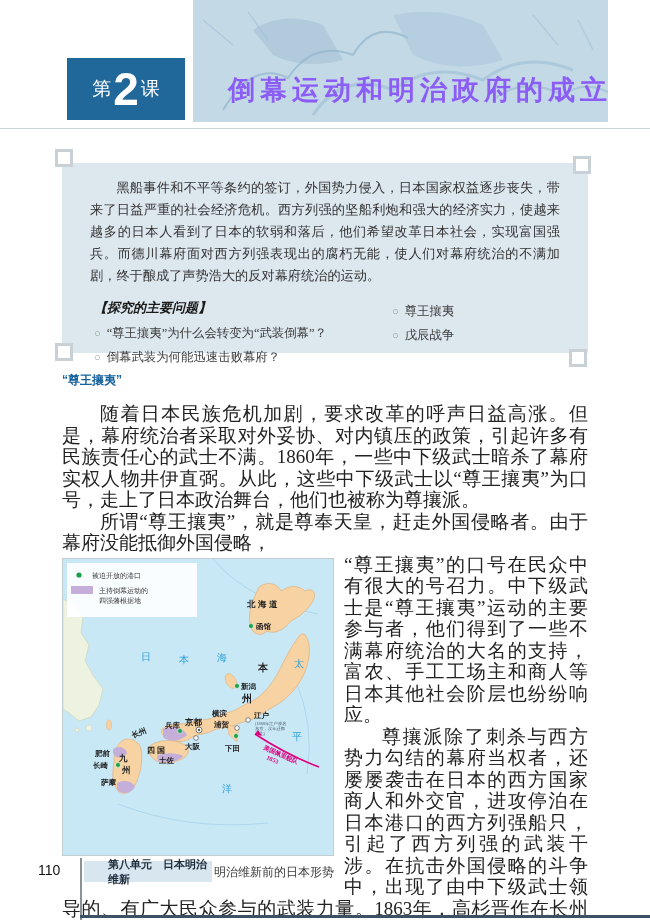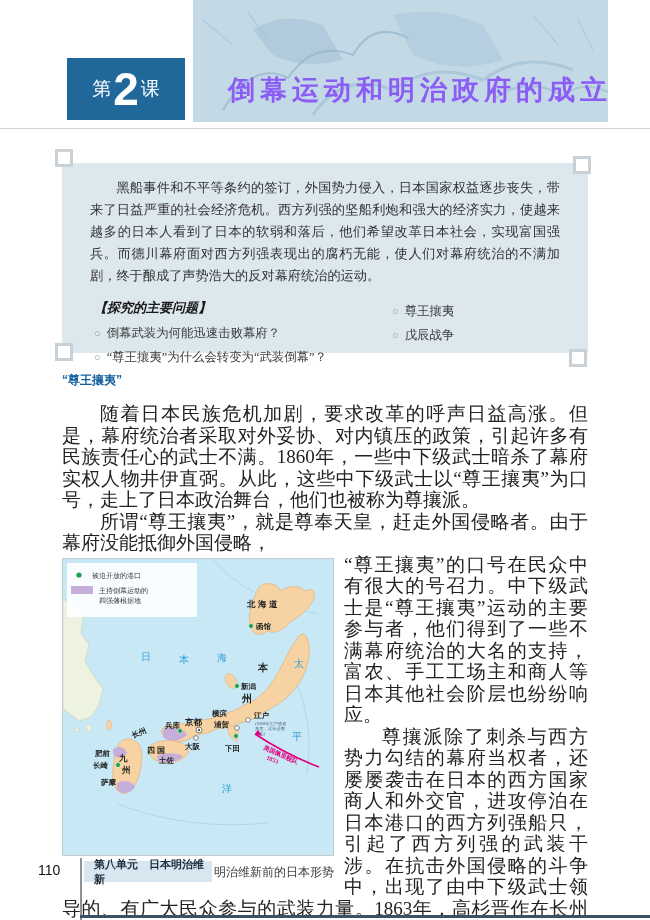--- a/index.html
+++ b/index.html
@@ -41,21 +41,21 @@
 
   
   .map-fig{float:left;width:272px;margin:4px 10px 0 0;}
   .map-fig svg.map{display:block;border:1px solid #c2cdd2;background:#c9e8f6;}
   .map-caption{text-align:right;font-size:12px;color:#3a3a3a;margin-top:8px;}
 
   
   .page-num{position:absolute;left:38px;top:862px;font-size:14px;color:#111;}
   .foot-vline{position:absolute;left:80px;top:858px;width:2px;height:62px;background:#8d9297;}
   .unit-strip{position:absolute;left:84px;top:861px;width:128px;height:21px;background:#d8e6f0;
-              display:flex;align-items:center;padding-left:10px;box-sizing:border-box;}
+              display:flex;align-items:center;padding-left:24px;box-sizing:border-box;}
   .unit-strip span{font-size:11px;font-weight:bold;color:#1c2b3a;}
   .bottom-rule{position:absolute;left:80px;top:915px;width:570px;height:3px;background:#3d5166;}
 </style>
 </head>
 <body>
 
 <div class="header-band">
   <svg width="415" height="122" viewBox="0 0 415 122">
     <path d="M30,110 Q60,60 95,78 Q120,40 160,55 Q180,20 215,38" stroke="#93b5cc" stroke-width="2" fill="none" opacity="0.7"></path>
     <path d="M120,115 Q150,70 200,90 Q240,60 290,80 Q330,50 380,70" stroke="#9dbdd4" stroke-width="3" fill="none" opacity="0.6"></path>
@@ -72,22 +72,22 @@
 </div>
 <div class="page-title">倒幕运动和明治政府的成立</div>
 <div class="header-rule"></div>
 
 <div class="intro-box">
   <p class="intro-text">黑船事件和不平等条约的签订，外国势力侵入，日本国家权益逐步丧失，带来了日益严重的社会经济危机。西方列强的坚船利炮和强大的经济实力，使越来越多的日本人看到了日本的软弱和落后，他们希望改革日本社会，实现富国强兵。而德川幕府面对西方列强表现出的腐朽无能，使人们对幕府统治的不满加剧，终于酿成了声势浩大的反对幕府统治的运动。</p>
   <div class="qa-row">
     <div class="qa-col-left">
       <p class="qa-heading sans">【探究的主要问题】</p>
       <ul class="qa-list">
+        <li>“尊王攘夷”为什么会转变为“武装倒幕”？</li>
         <li>倒幕武装为何能迅速击败幕府？</li>
-        <li>“尊王攘夷”为什么会转变为“武装倒幕”？</li>
       </ul>
     </div>
     <div class="qa-col-right">
       <ul class="qa-list">
         <li>尊王攘夷</li>
         <li>戊辰战争</li>
       </ul>
     </div>
   </div>
 </div>

